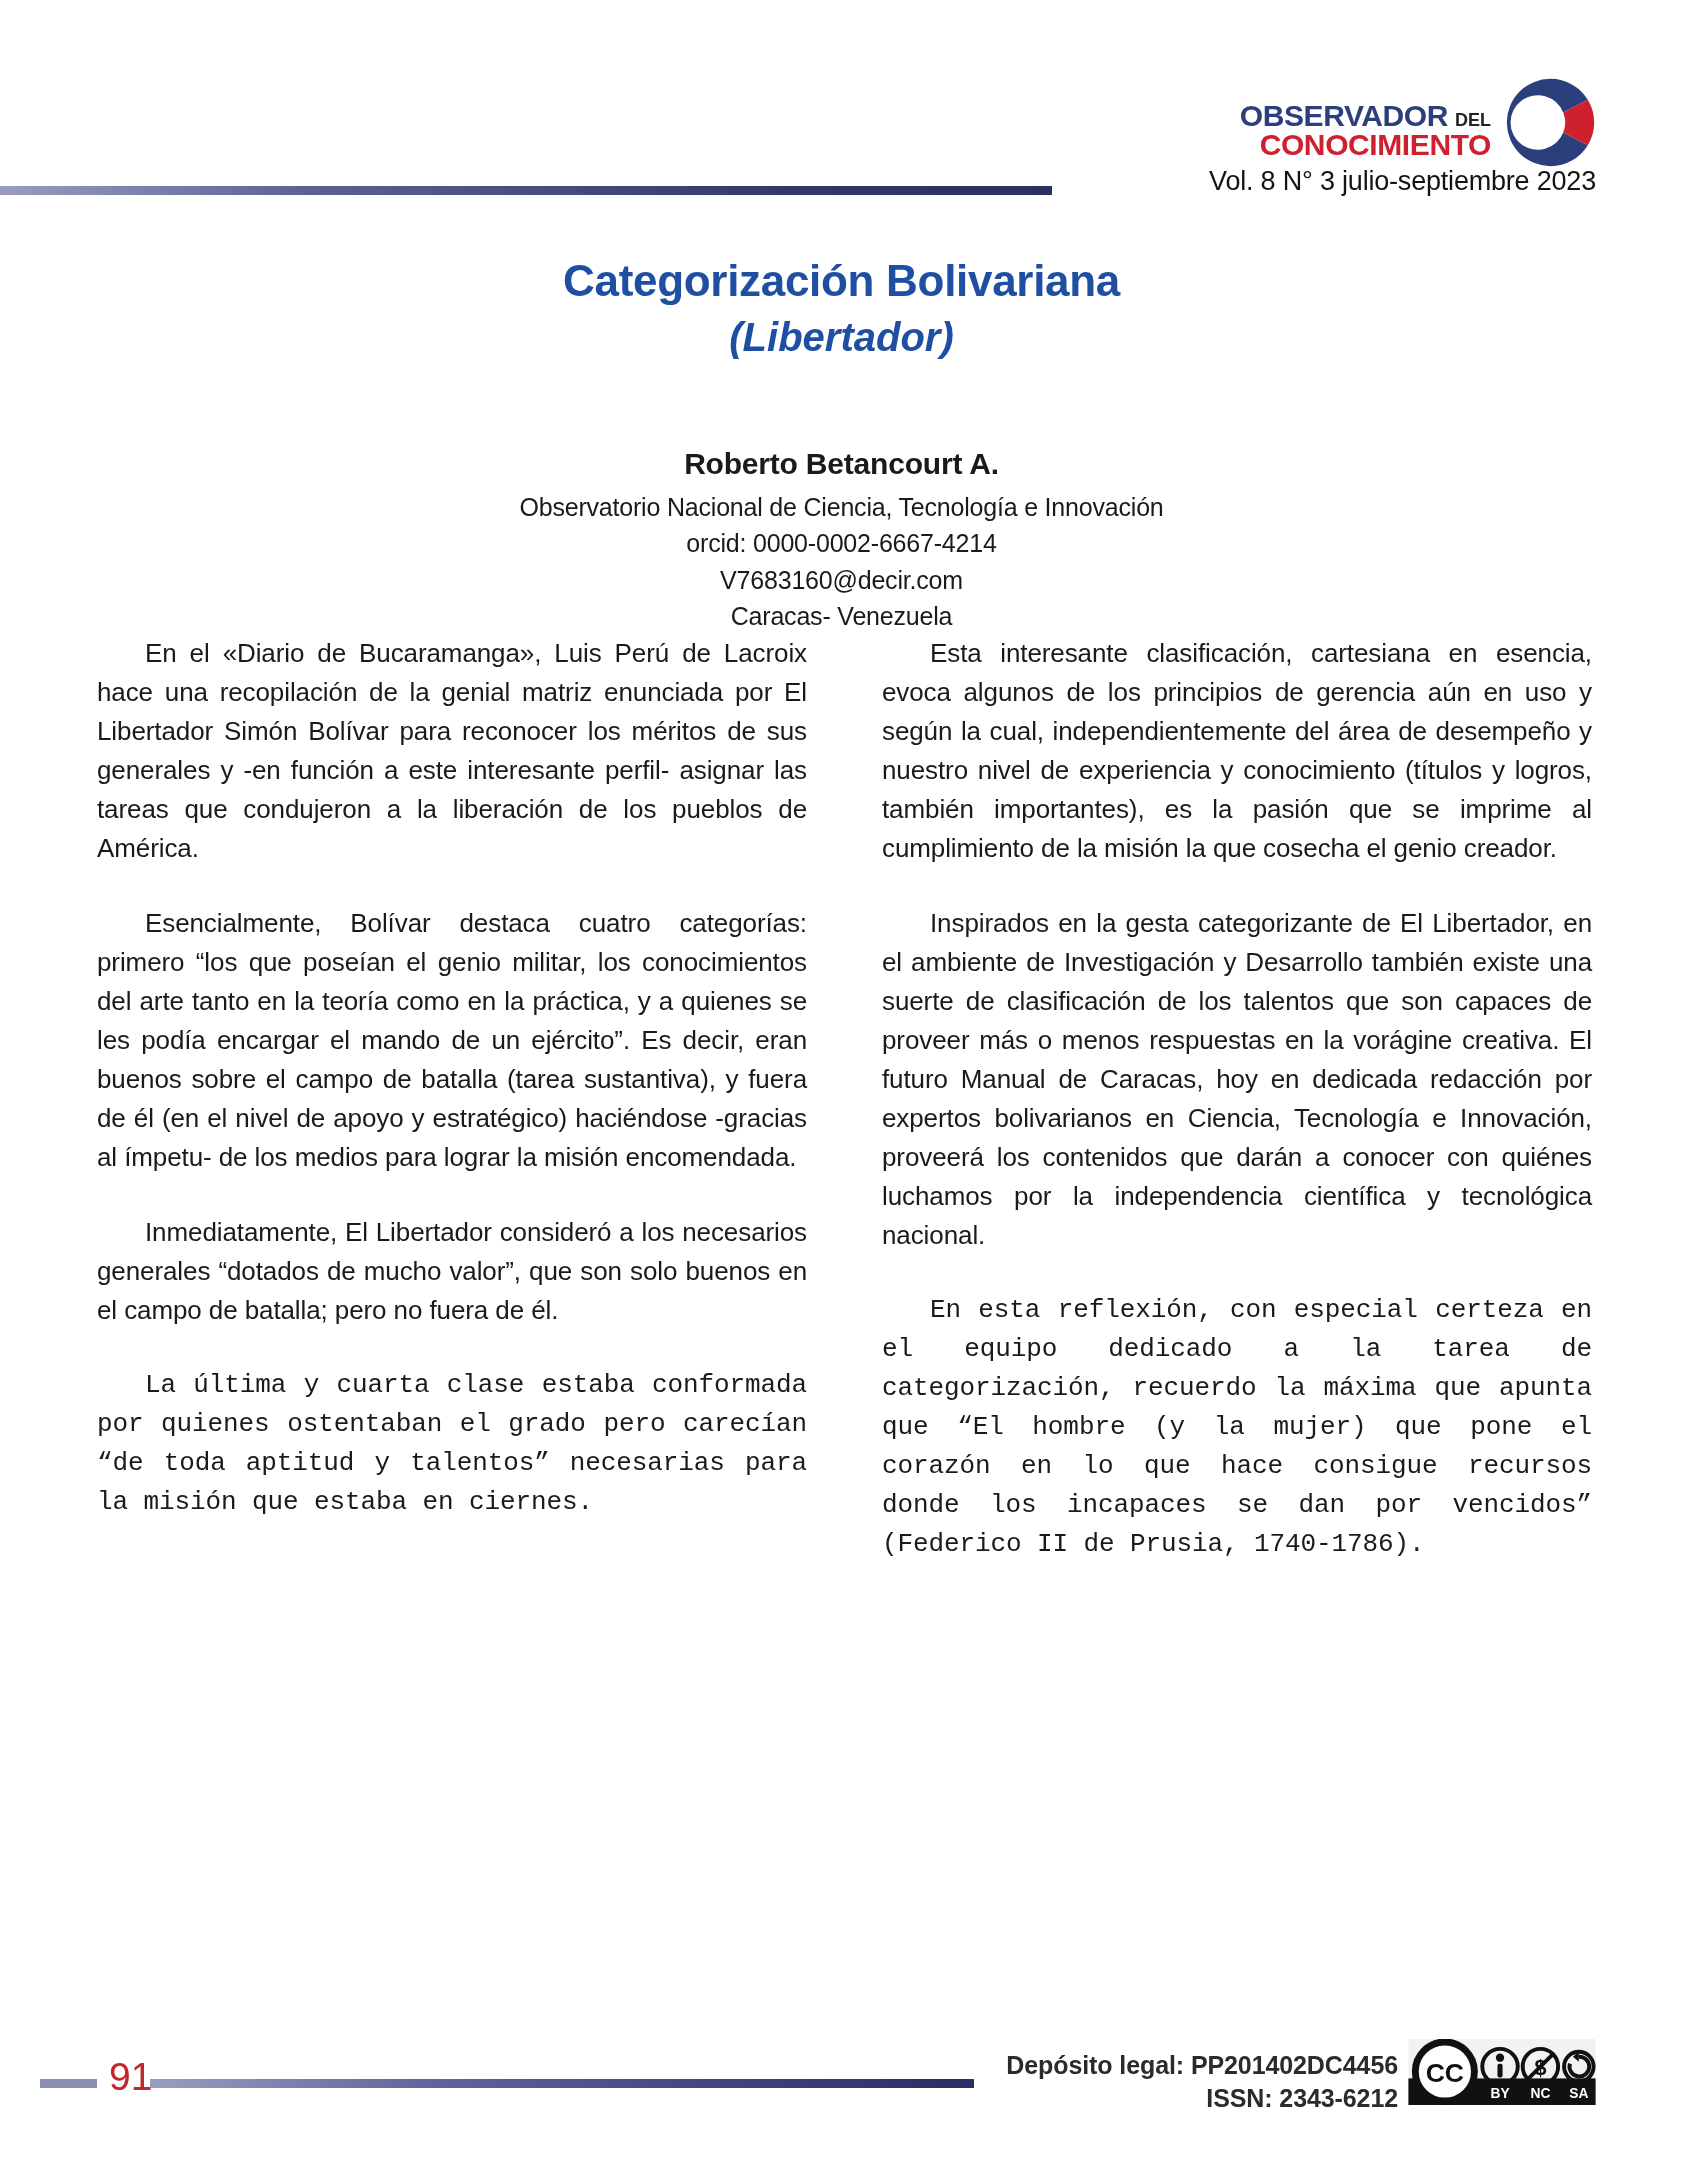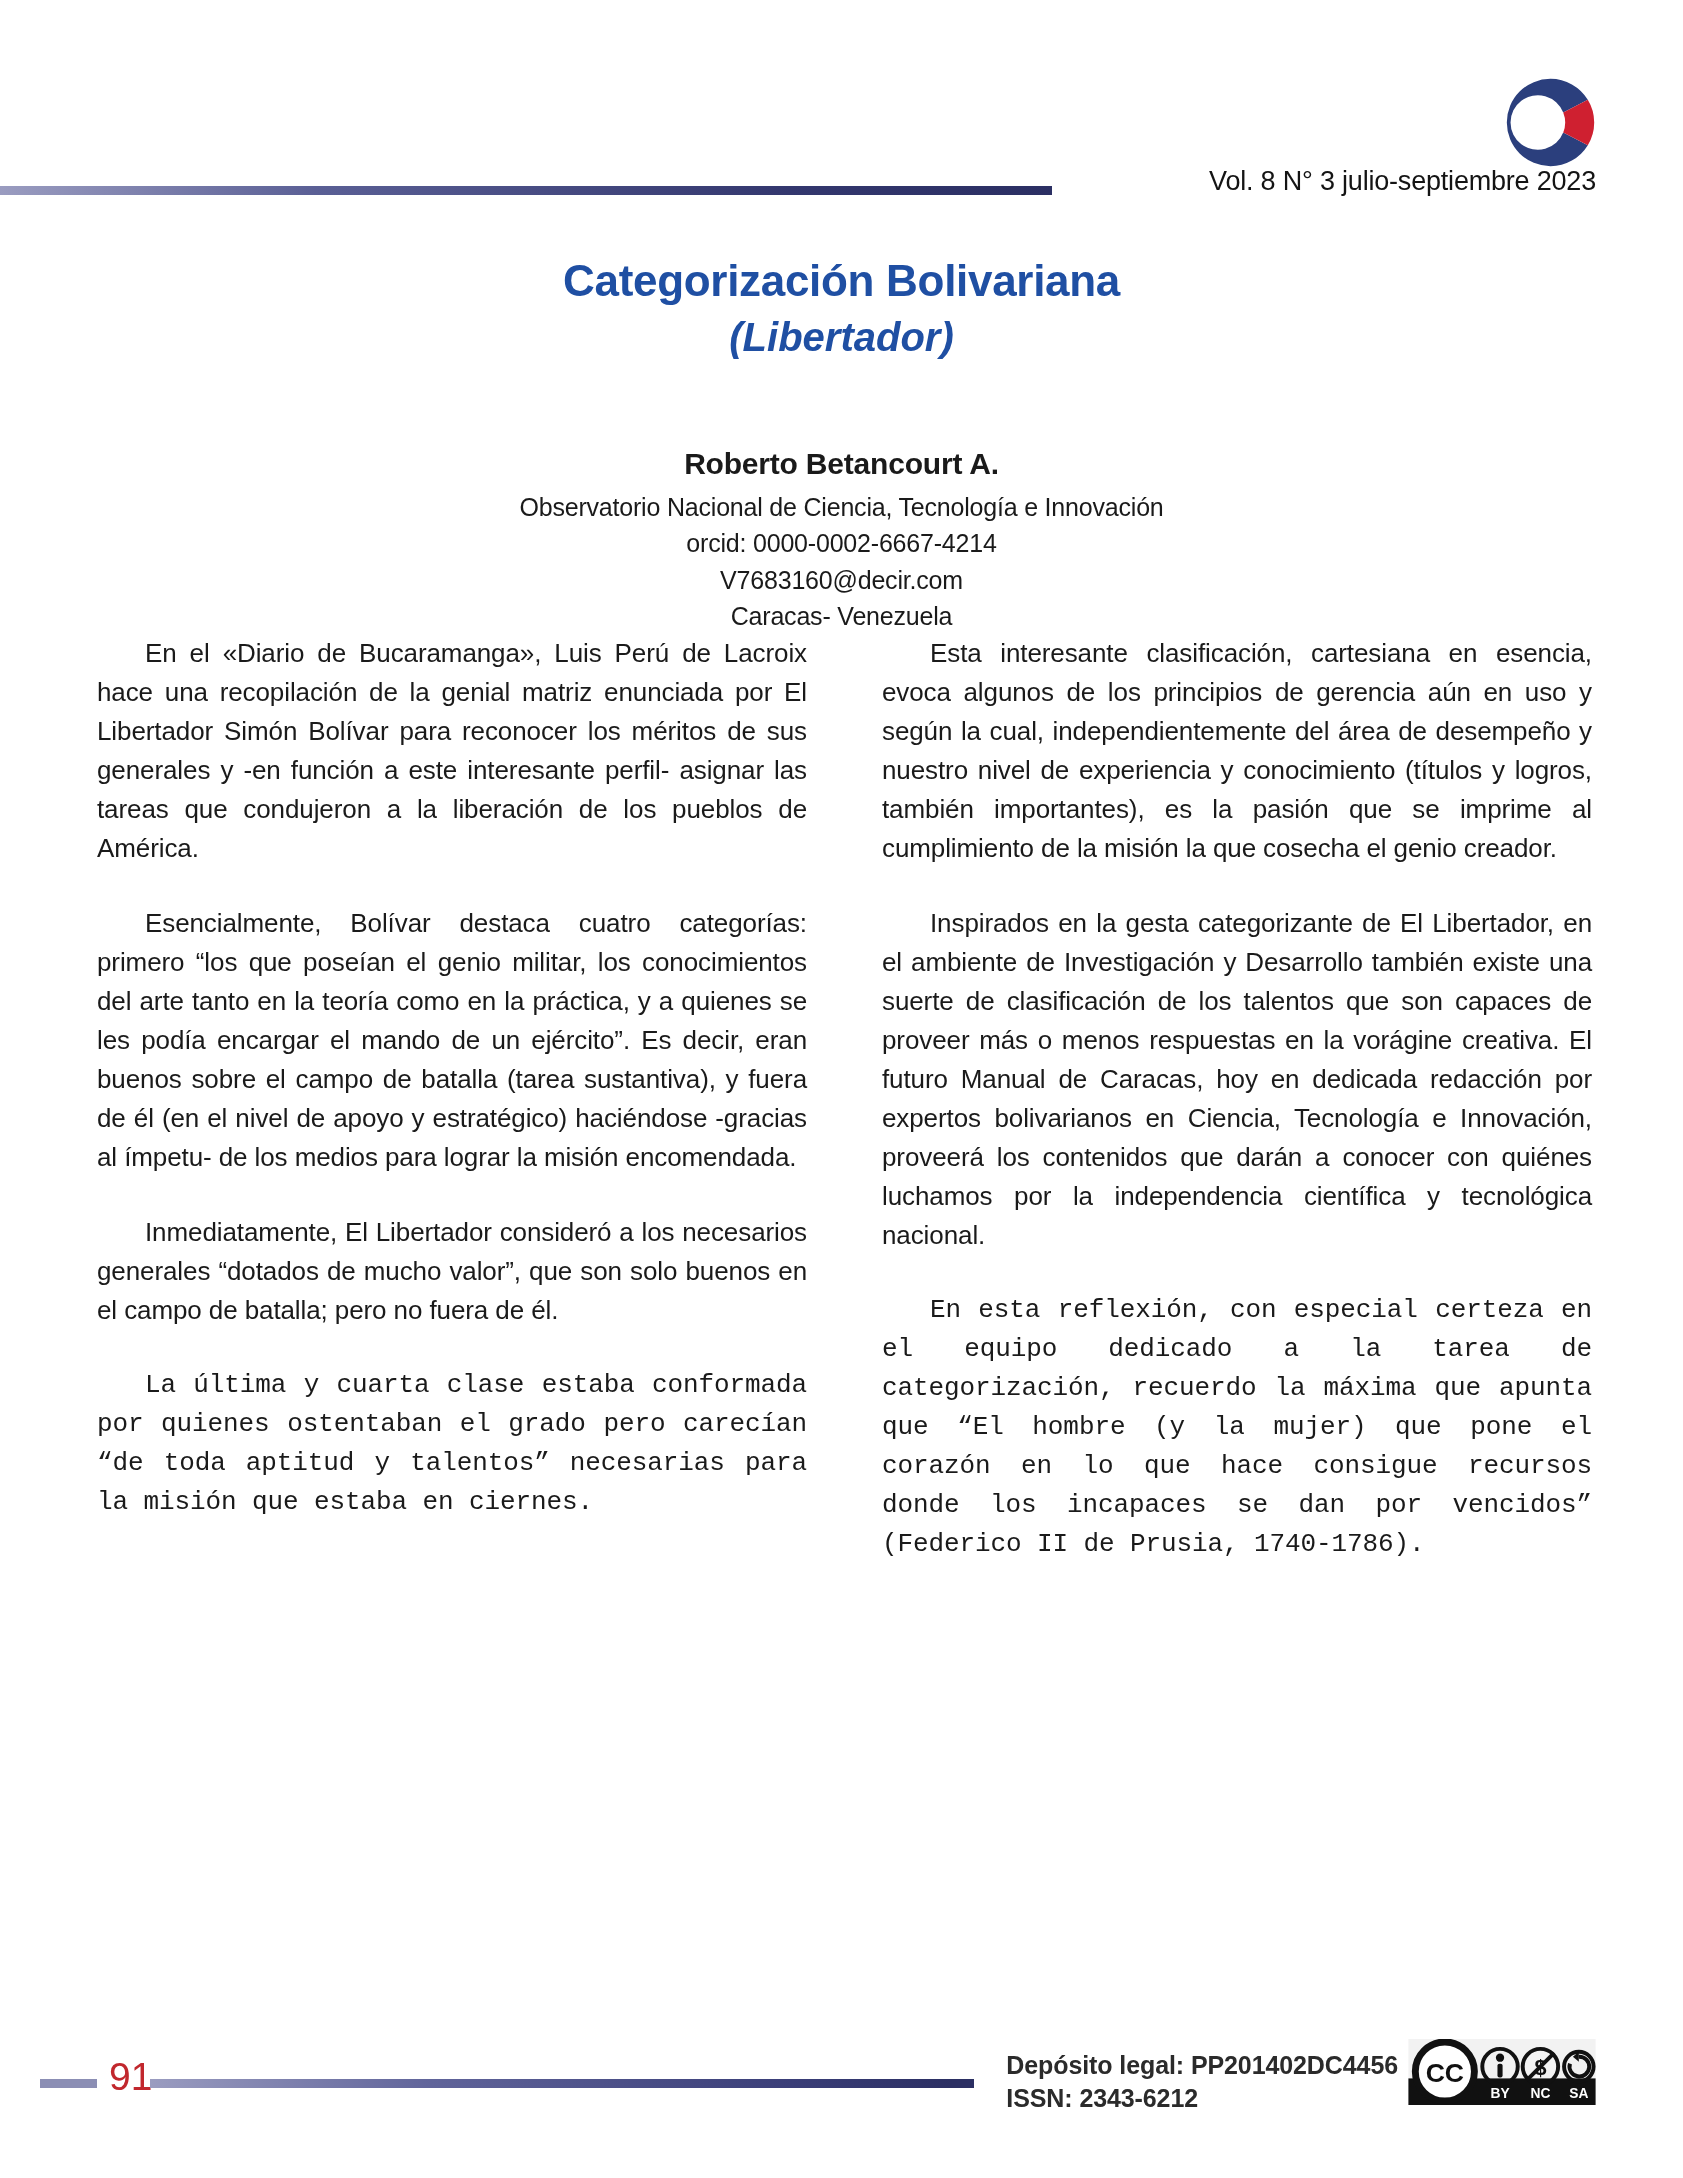--- a/index.html
+++ b/index.html
@@ -197,21 +197,21 @@
     left: 952px;
     top: 109px;
     width: 22px;
     height: 9px;
     background: #2b2f63;
   }
   .footer-legal {
     position: absolute;
     right: 285px;
     top: 79px;
-    text-align: left;
+    text-align: right;
     font-size: 25px;
     font-weight: 700;
     color: #2b2b2b;
     line-height: 1.32;
     letter-spacing: -0.1px;
   }
   .cc-badge {
     position: absolute;
     right: 87px;
     top: 69px;
@@ -223,20 +223,27 @@
 </head>
 <body>
 
 <div class="page">
 
   <div class="masthead">
 
     <div class="header-rule"></div>
 
     <div class="brand-block">
+      <div class="brand-words">
+        <div class="brand-line1">
+          <span>OBSERVADOR</span>
+          <span class="brand-del">DEL</span>
+        </div>
+        <div class="brand-line2">CONOCIMIENTO</div>
+      </div>
       <div class="logo-mark">
         <svg width="91" height="91" viewBox="0 0 100 100" aria-hidden="true">
           <path d="M50 2 A48 48 0 1 0 50 98 A48 48 0 0 0 91 75 L64 61 A30 30 0 1 1 64 39 L91 25 A48 48 0 0 0 50 2 Z" fill="#2b3f7d"></path>
           <path d="M91 25 L64 39 A30 30 0 0 1 64 61 L91 75 A48 48 0 0 0 91 25 Z" fill="#cf2030"></path>
         </svg>
       </div>
     </div>
 
     <div class="issue-line">Vol. 8 N° 3 julio-septiembre 2023</div>
   </div>

